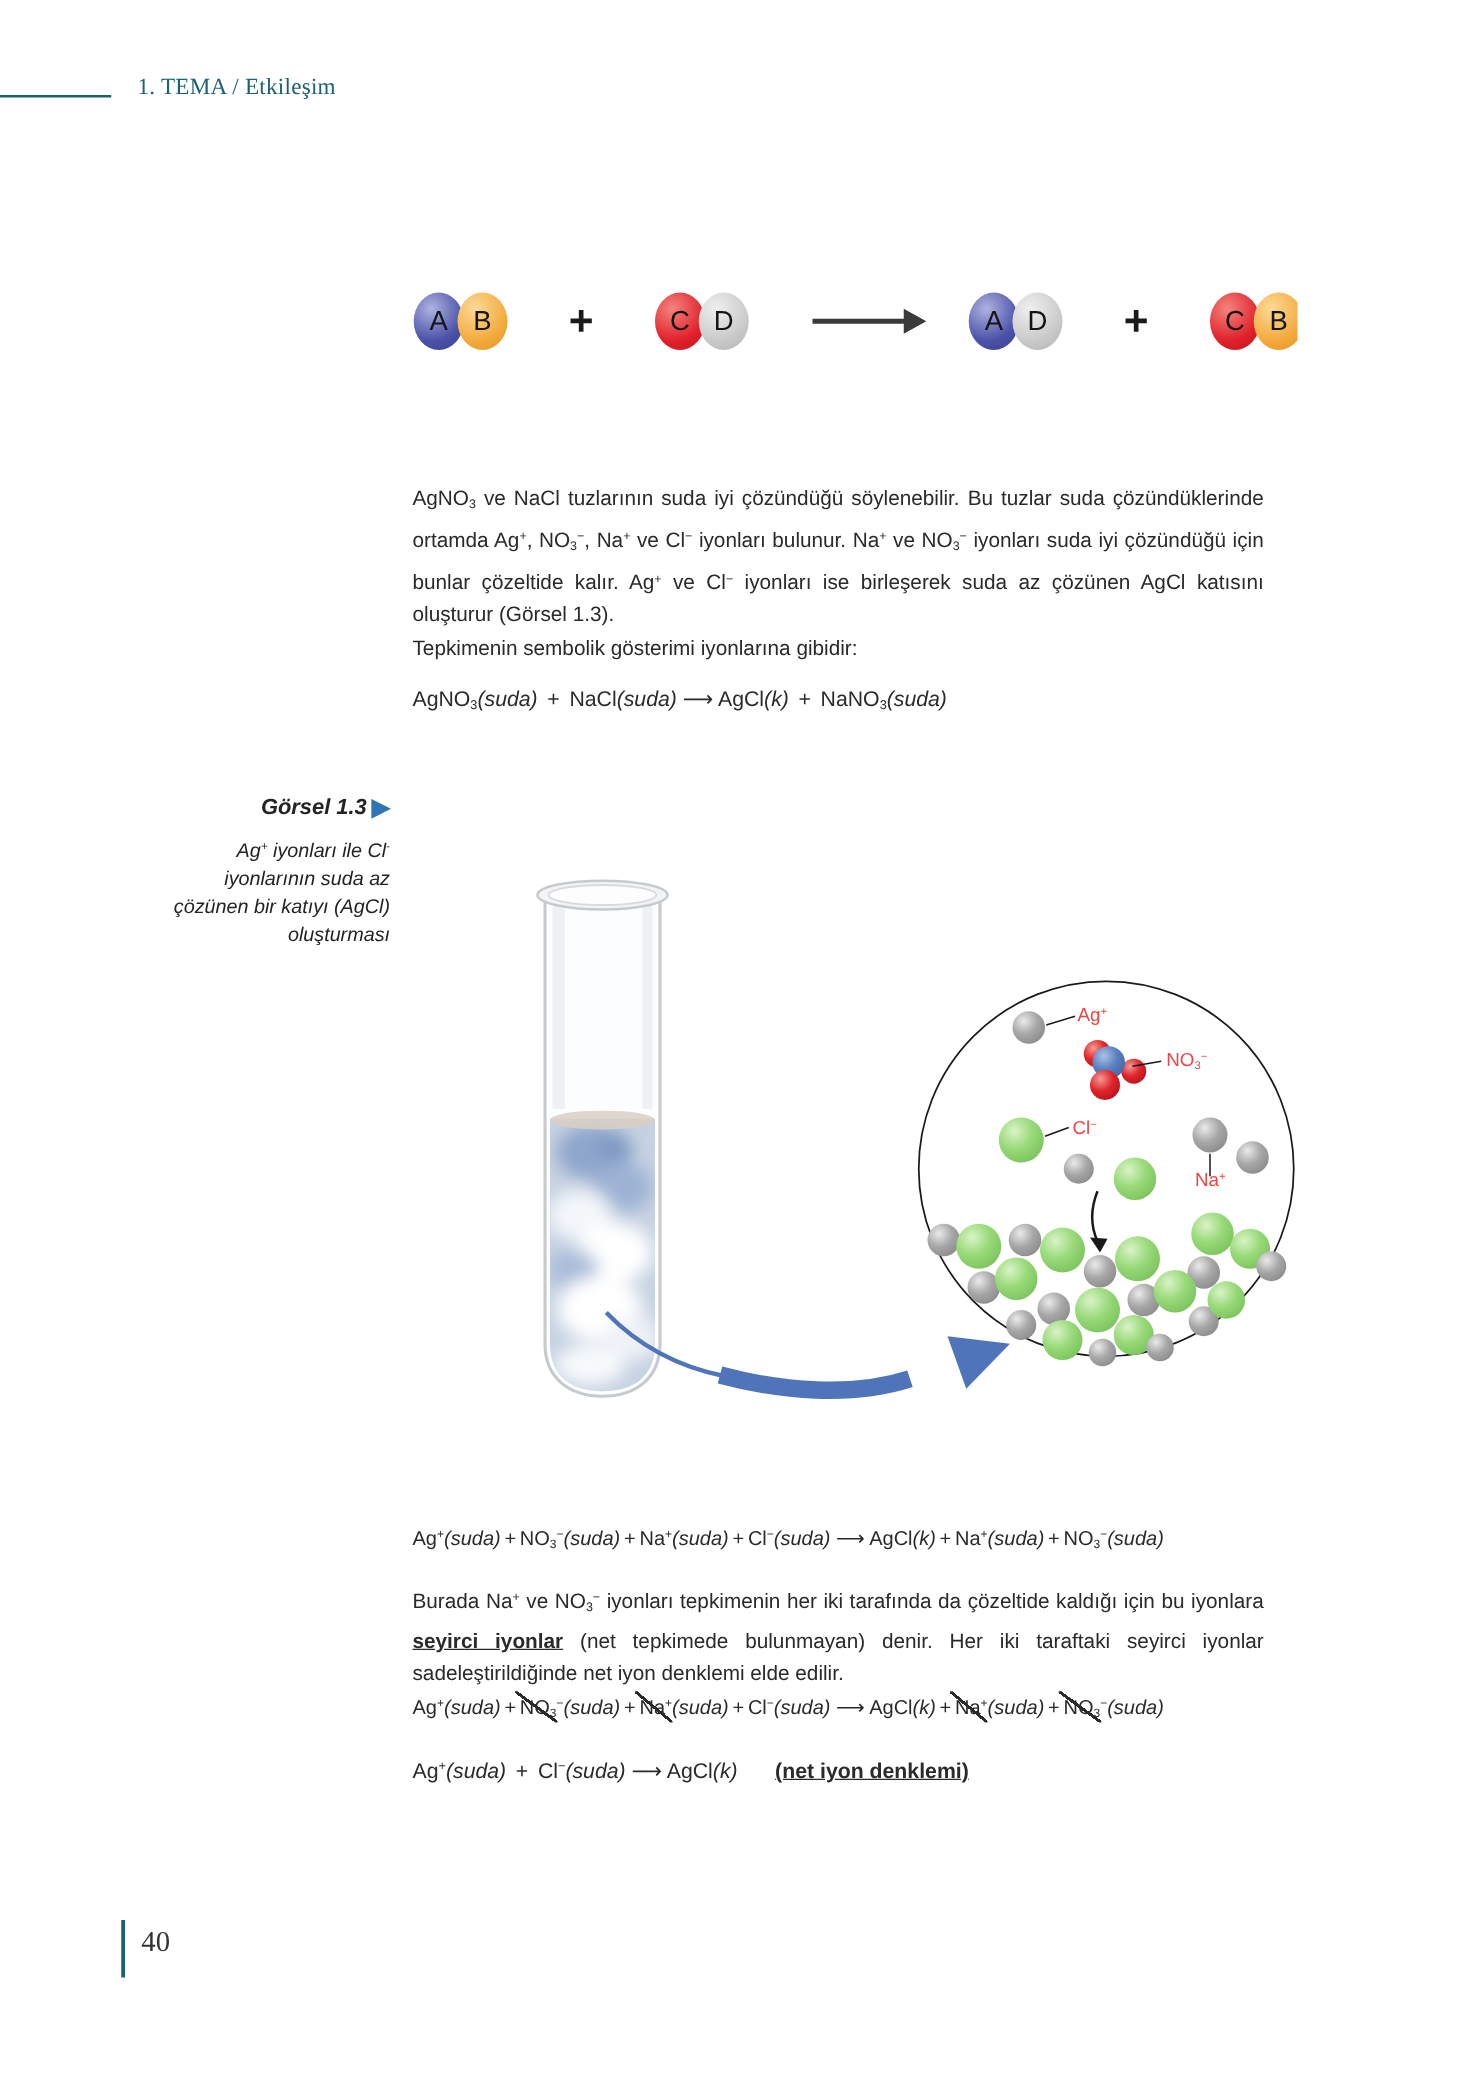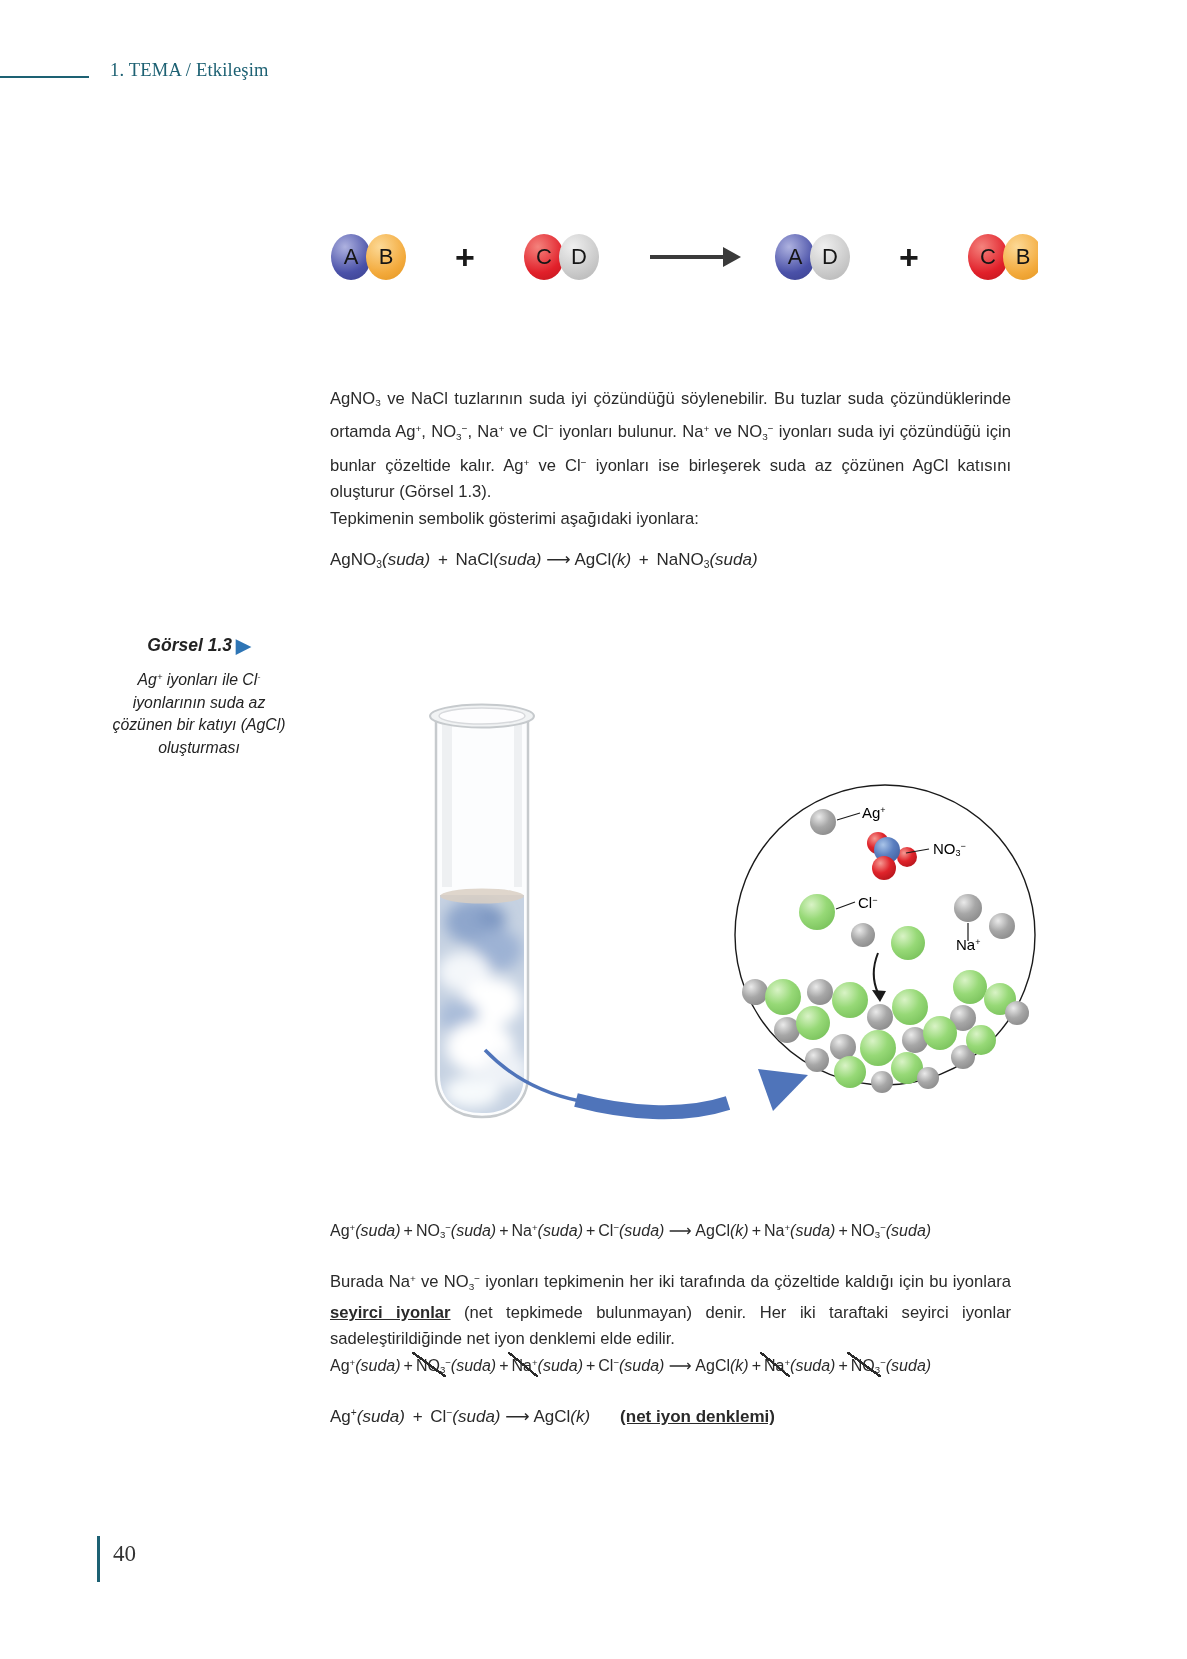--- a/index.html
+++ b/index.html
@@ -39,27 +39,27 @@
   .b-blue{background:radial-gradient(circle at 35% 28%,#aeb2e0 0%,#4a51a8 62%,#393f8c 100%);}
   .b-orange{background:radial-gradient(circle at 35% 28%,#fcd996 0%,#f3aa3c 62%,#e2941f 100%);}
   .b-red{background:radial-gradient(circle at 35% 28%,#f4837d 0%,#e1202a 62%,#bc151c 100%);}
   .b-gray{background:radial-gradient(circle at 35% 28%,#efefef 0%,#c9c9c9 62%,#b2b2b2 100%);}
   .plus{font-size:34px;font-weight:700;color:#1a1a1a;line-height:1;}
   .rx-arrow{width:74px;height:4px;background:#3a3a3a;position:relative;margin:0 2px;}
   .rx-arrow::after{content:"";position:absolute;right:-17px;top:-8px;border-left:18px solid #3a3a3a;
     border-top:10px solid transparent;border-bottom:10px solid transparent;}
 
   
-  .caption{position:absolute;left:86px;top:634px;width:226px;text-align:center;color:#232323;}
+  .caption{position:absolute;left:86px;top:634px;width:226px;text-align:right;color:#232323;}
   .cap-title{font-size:17.5px;font-weight:bold;font-style:italic;margin-bottom:9px;}
   .cap-tri{color:#2e75b5;font-style:normal;font-size:19px;vertical-align:-1px;margin-left:4px;}
   .cap-line{font-size:15.8px;font-style:italic;line-height:22.5px;}
 
   
-  .ion-label{position:absolute;font-size:15px;color:#000000;white-space:nowrap;}
+  .ion-label{position:absolute;font-size:15px;color:#ef4444;white-space:nowrap;}
 
   
   .pg-bar{position:absolute;left:97px;top:1536px;width:3px;height:46px;background:#1d6173;}
   .pg-num{position:absolute;left:113px;top:1541px;font-family:"Liberation Serif",serif;
           font-size:23px;color:#333;}
 </style>
 </head>
 <body>
 
 <div class="page">
@@ -84,21 +84,21 @@
       <span class="ball b-gray">D</span>
     </div>
     <span class="plus">+</span>
     <div class="pair">
       <span class="ball b-red">C</span>
       <span class="ball b-orange">B</span>
     </div>
   </div>
 
   <p class="para" style="top:386px"><span>AgNO</span><span class="sub">3</span><span> ve NaCl tuzlarının suda iyi çözündüğü söylenebilir. Bu tuzlar suda çözündüklerinde ortamda Ag</span><span class="sup">+</span><span>, NO</span><span class="sub">3</span><span class="sup">−</span><span>, Na</span><span class="sup">+</span><span> ve Cl</span><span class="sup">−</span><span> iyonları bulunur. Na</span><span class="sup">+</span><span> ve NO</span><span class="sub">3</span><span class="sup">−</span><span> iyonları suda iyi çözündüğü için bunlar çözeltide kalır. Ag</span><span class="sup">+</span><span> ve Cl</span><span class="sup">−</span><span> iyonları ise birleşerek suda az çözünen AgCl katısını oluşturur (Görsel 1.3).</span></p>
-  <p class="para" style="top:506px">Tepkimenin sembolik gösterimi aşağıdaki iyonlara:</p>
+  <p class="para" style="top:506px">Tepkimenin sembolik gösterimi iyonlarına gibidir:</p>
 
   <div class="eq" style="top:549px"><span>AgNO</span><span class="sub">3</span><span class="it">(suda)</span><span class="pl"> + </span><span>NaCl</span><span class="it">(suda)</span><span> ⟶ </span><span>AgCl</span><span class="it">(k)</span><span class="pl"> + </span><span>NaNO</span><span class="sub">3</span><span class="it">(suda)</span></div>
 
   <div class="caption">
     <div class="cap-title"><span>Görsel 1.3</span><span class="cap-tri">▶</span></div>
     <div class="cap-line"><span>Ag</span><span class="sup">+</span><span> iyonları ile Cl</span><span class="sup">-</span></div>
     <div class="cap-line"><span>iyonlarının suda az</span></div>
     <div class="cap-line"><span>çözünen bir katıyı (AgCl)</span></div>
     <div class="cap-line"><span>oluşturması</span></div>
   </div>

